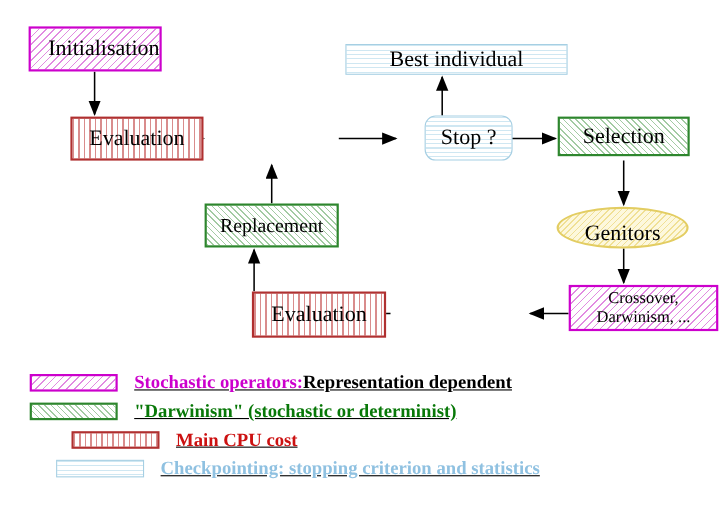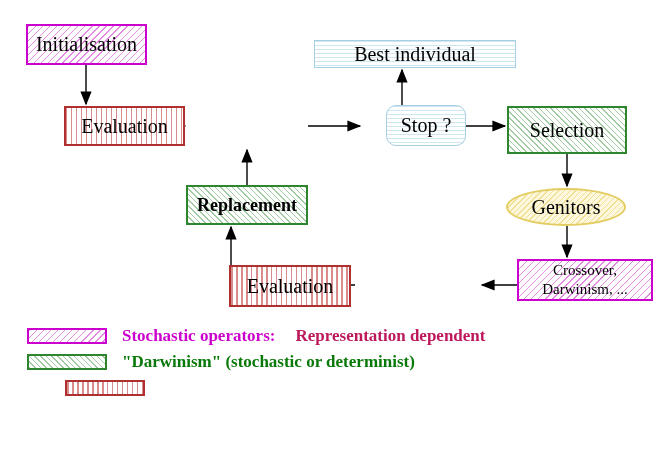--- a/index.html
+++ b/index.html
@@ -10,20 +10,21 @@
   .arrows { position:absolute; left:0; top:0; width:662px; height:471px; z-index:1; }
   .node {
     position:absolute; box-sizing:border-box; z-index:2;
     display:flex; align-items:center; justify-content:center;
     color:#000; font-size:20px; white-space:nowrap; text-align:center;
   }
   
   .hatch-magenta {
     border:2px solid #cc00cc;
     background:#fff repeating-linear-gradient(135deg,#e18ce1 0,#e18ce1 1px,rgba(0,0,0,0) 1px,rgba(0,0,0,0) 5px);
+    justify-content:flex-end;
   }
   .stripes-red {
     border:2px solid #b03030;
     background:#fff repeating-linear-gradient(90deg,#d98c8c 0,#d98c8c 1.5px,rgba(0,0,0,0) 1.5px,rgba(0,0,0,0) 5px);
     margin-left:38px;
   }
   .hatch-green {
     border:2px solid #2d862d;
     background:#fff repeating-linear-gradient(45deg,#a3cba3 0,#a3cba3 1px,rgba(0,0,0,0) 1px,rgba(0,0,0,0) 4px);
   }
@@ -36,26 +37,26 @@
     border:2px solid #e3cd62; border-radius:50%;
     background:#fdf8dd repeating-linear-gradient(135deg,#f0e095 0,#f0e095 1px,rgba(0,0,0,0) 1px,rgba(0,0,0,0) 4px);
   }
   .rounded { border-radius:10px; }
   .generation-ellipse {
     border:5px dashed #f18a8a; border-radius:50%;
     color:#f18a8a; font-size:22px; background:transparent;
   }
   .two-line { font-size:15px; line-height:1.25; flex-direction:column; }
   
-  .legend { position:absolute; left:27px; top:328px; z-index:2; }
+  .legend { position:absolute; left:27px; top:340px; z-index:2;text-decoration:underline; }
   .legend-row { display:flex; align-items:center; height:16px; margin-bottom:10px; }
   .swatch { width:80px; height:16px; box-sizing:border-box; margin-right:15px; flex:0 0 auto; }
   .legend-text { font-size:17px; font-weight:bold; white-space:nowrap; }
   .t-magenta { color:#cc00cc; }
-  .t-gold   { color:#be185d; margin-left:20px; }
+  .t-gold   { color:#000000; margin-left:0; }
   .t-green  { color:#087808; }
   .t-red    { color:#cc1111; }
   .t-cyan   { color:#8fc1e1; }
 </style>
 </head>
 <body>
 
 <div class="canvas">
 
   <svg class="arrows" viewBox="0 0 662 471">
@@ -87,30 +88,30 @@
 
 
   <div class="node stripes-cyan" style="left:290px; top:40px; width:202px; height:28px;">
     <span>Best individual</span>
   </div>
 
   <div class="node stripes-cyan rounded" style="left:362px; top:105px; width:80px; height:41px;">
     <span>Stop ?</span>
   </div>
 
-  <div class="node hatch-green" style="left:507px; top:106px; width:120px; height:48px;">
+  <div class="node hatch-green" style="left:507px; top:106px; width:120px; height:36px;">
     <span>Selection</span>
   </div>
 
-  <div class="node hatch-green" style="left:186px; top:185px; width:122px; height:40px; font-size:18px;font-weight:bold;">
+  <div class="node hatch-green" style="left:186px; top:185px; width:122px; height:40px; font-size:18px;">
     <span>Replacement</span>
   </div>
 
 
-  <div class="node ellipse-yellow" style="left:506px; top:188px; width:120px; height:38px;">
+  <div class="node ellipse-yellow" style="left:506px; top:188px; width:120px; height:38px;align-items:flex-end;">
     <span>Genitors</span>
   </div>
 
   <div class="node stripes-red" style="left:191px; top:265px; width:122px; height:42px;">
     <span>Evaluation</span>
   </div>
 
 
   <div class="node hatch-magenta two-line" style="left:517px; top:259px; width:136px; height:42px;">
     <span>Crossover,</span>
@@ -122,16 +123,21 @@
       <div class="swatch hatch-magenta"></div>
       <span class="legend-text t-magenta">Stochastic operators:</span>
       <span class="legend-text t-gold">Representation dependent</span>
     </div>
     <div class="legend-row">
       <div class="swatch hatch-green"></div>
       <span class="legend-text t-green">"Darwinism" (stochastic or determinist)</span>
     </div>
     <div class="legend-row">
       <div class="swatch stripes-red"></div>
+      <span class="legend-text t-red">Main CPU cost</span>
+    </div>
+    <div class="legend-row">
+      <div class="swatch stripes-cyan"></div>
+      <span class="legend-text t-cyan">Checkpointing: stopping criterion and statistics</span>
     </div>
   </div>
 
 </div>
 
 </body></html>

